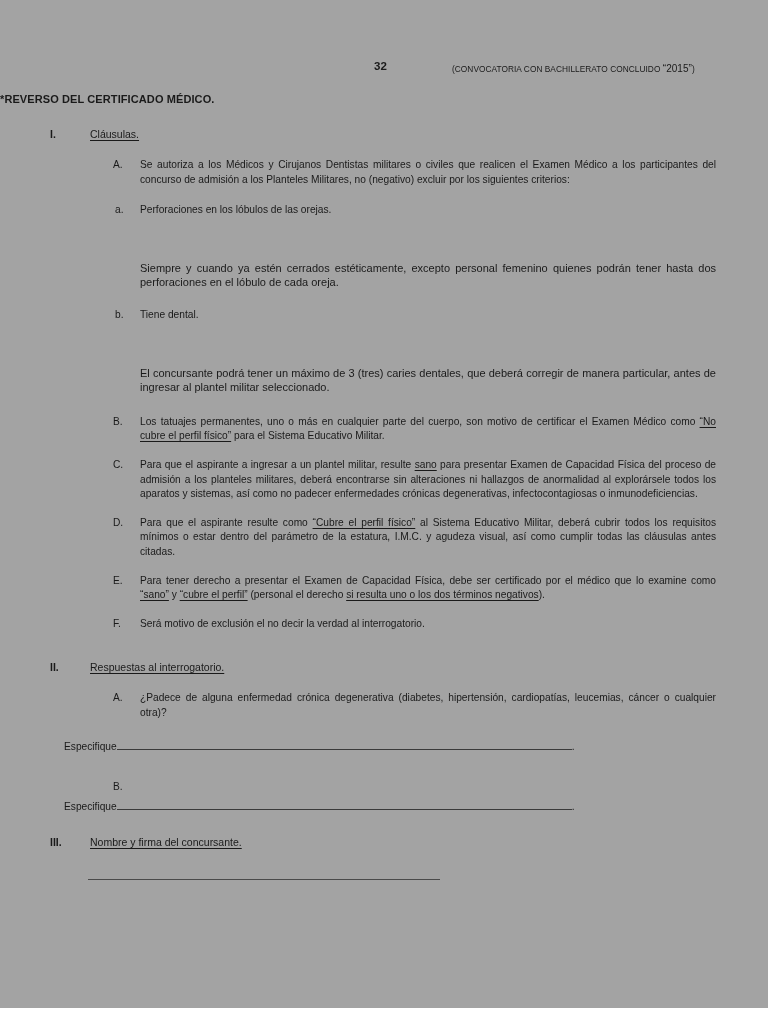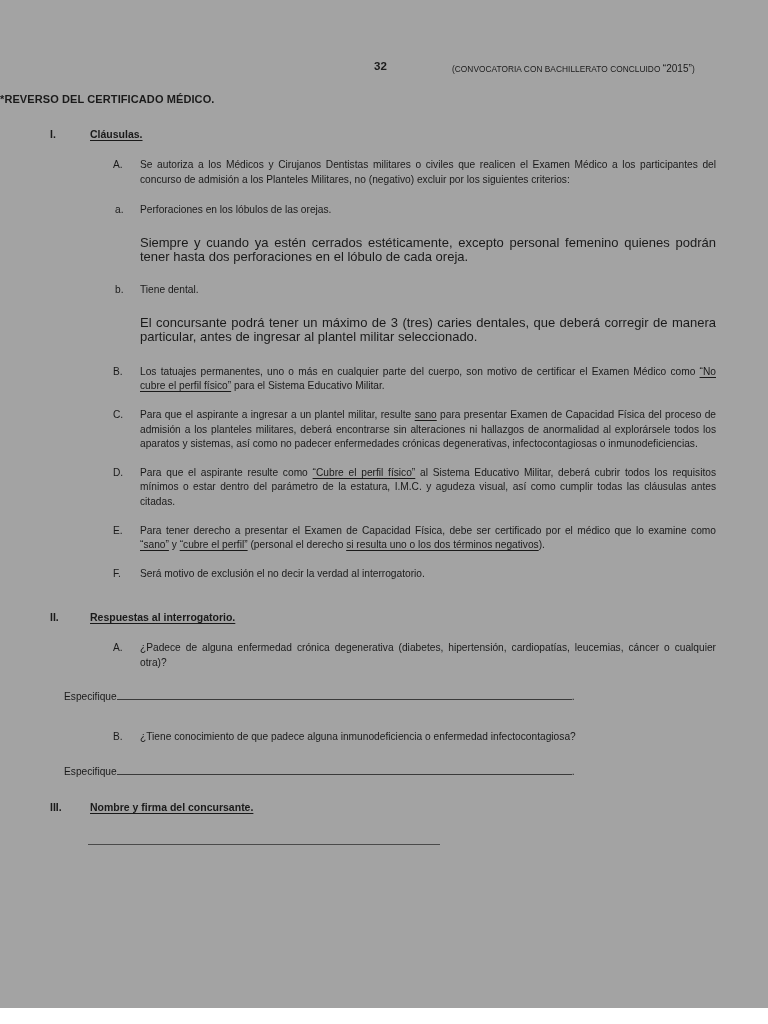--- a/index.html
+++ b/index.html
@@ -83,21 +83,21 @@
     left: 50px;
     top: 0;
     font-size: 10.5px;
     font-weight: bold;
   }
   .sec-title {
     position: absolute;
     left: 90px;
     top: 0;
     font-size: 10.5px;
-    font-weight: bold;
+    font-weight: normal;
     text-decoration: underline;
     text-underline-offset: 2px;
   }
 
   
   .item {
     position: relative;
     padding-left: 140px;
     padding-right: 52px;
     font-size: 10.2px;
@@ -116,23 +116,24 @@
   .item.sub {
     padding-left: 140px;
   }
   .item.sub > .marker {
     left: 115px;
   }
   .para {
     position: relative;
     padding-left: 140px;
     padding-right: 52px;
-    font-size: 13px;
+    font-size: 11px;
     line-height: 14.6px;
     text-align: justify;
+    margin-top: 25px;
   }
   .item.noj { text-align: left; }
 
   .u { text-decoration: underline; text-underline-offset: 1.5px; }
   .sp14 { height: 14px; }
   .sp16 { height: 16px; }
   .sp18 { height: 18px; }
   .sp20 { height: 20px; }
   .sp22 { height: 22px; }
   .sp26 { height: 26px; }
@@ -277,21 +278,20 @@
       <div class="sp18"></div>
 
       <div class="fill-row">
         <span class="fill-label">Especifique</span><span class="fill-line"></span><span class="fill-dot">.</span>
       </div>
 
       <div class="sp26"></div>
 
       <div class="item noj">
         <span class="marker">B.</span>
-        <span>¿Tiene conocimiento de que padece alguna inmunodeficiencia o enfermedad infectocontagiosa?</span>
       </div>
 
       <div class="sp18"></div>
 
       <div class="fill-row">
         <span class="fill-label">Especifique</span><span class="fill-line"></span><span class="fill-dot">.</span>
       </div>
     </div>
 
     <div class="sp22"></div>

